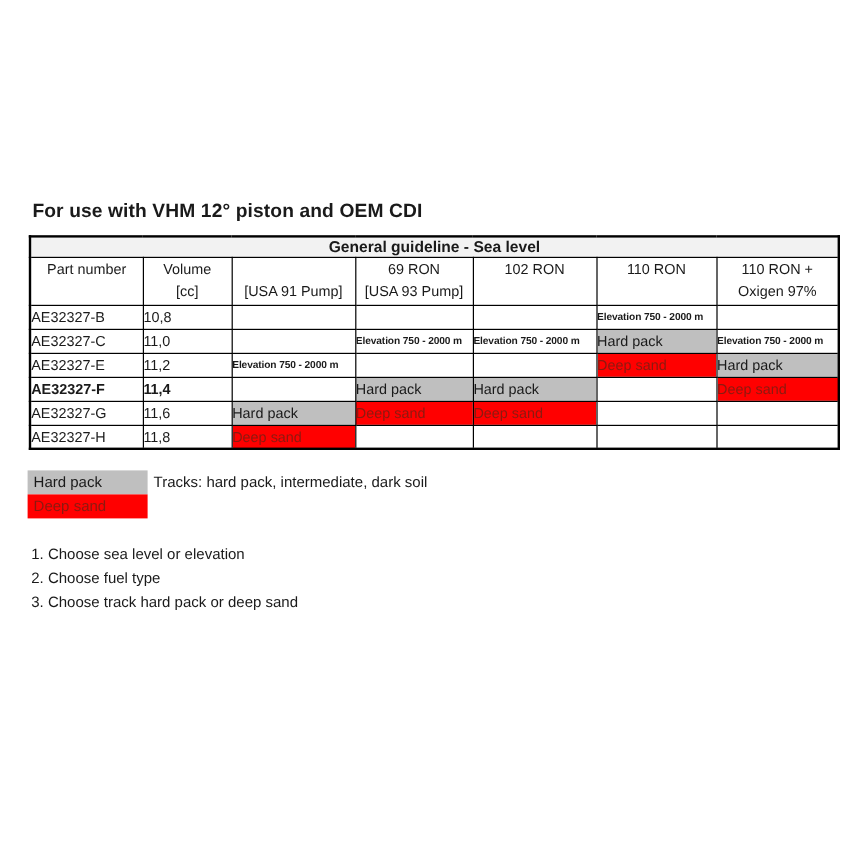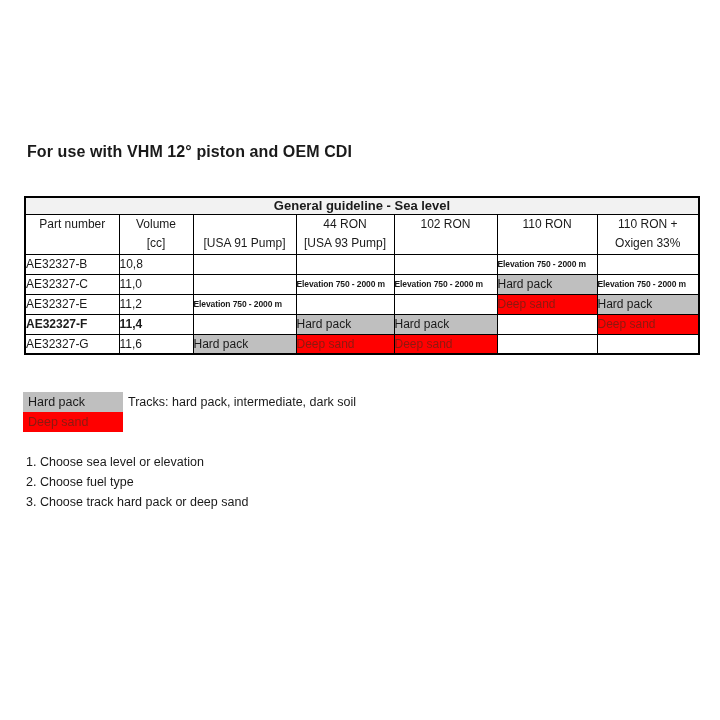--- a/index.html
+++ b/index.html
@@ -8,21 +8,21 @@
     --deep-sand-text:#8b1a10;
     --caption-bg:#f2f2f2;
     --border:#000000;
     --text:#1a1a1a;
   }
   *{margin:0;padding:0;box-sizing:border-box;}
   html,body{width:720px;height:720px;background:#ffffff;overflow:hidden;}
   body{font-family:"Liberation Sans",sans-serif;color:var(--text);position:relative;}
 
   .title{
-    position:absolute;left:27px;top:143px;
+    position:absolute;left:27px;top:168px;
     font-size:16px;font-weight:700;letter-spacing:0.1px;
   }
 
   .guide-table{
     position:absolute;left:24px;top:196px;
     border-collapse:collapse;table-layout:fixed;width:674px;
     border:2px solid var(--border);
   }
   .guide-table th,.guide-table td{
     border:1px solid var(--border);
@@ -79,34 +79,34 @@
       </th>
       <th>
         <div class="l1">Volume</div>
         <div class="l2">[cc]</div>
       </th>
       <th>
         <div class="l1"></div>
         <div class="l2">[USA 91 Pump]</div>
       </th>
       <th>
-        <div class="l1">44 RON</div>
+        <div class="l1">69 RON</div>
         <div class="l2">[USA 93 Pump]</div>
       </th>
       <th>
         <div class="l1">102 RON</div>
         <div class="l2"></div>
       </th>
       <th>
         <div class="l1">110 RON</div>
         <div class="l2"></div>
       </th>
       <th>
         <div class="l1">110 RON +</div>
-        <div class="l2">Oxigen 33%</div>
+        <div class="l2">Oxigen 97%</div>
       </th>
     </tr>
 
     <tr class="data-row" data-bold="false">
       <td>AE32327-B</td>
       <td>10,8</td>
       <td data-type="none"></td>
       <td data-type="none"></td>
       <td data-type="none"></td>
       <td data-type="elev">Elevation 750 - 2000 m</td>
@@ -141,20 +141,29 @@
     </tr>
     <tr class="data-row" data-bold="false">
       <td>AE32327-G</td>
       <td>11,6</td>
       <td data-type="hard">Hard pack</td>
       <td data-type="deep">Deep sand</td>
       <td data-type="deep">Deep sand</td>
       <td data-type="none"></td>
       <td data-type="none"></td>
     </tr>
+    <tr class="data-row" data-bold="false">
+      <td>AE32327-H</td>
+      <td>11,8</td>
+      <td data-type="deep">Deep sand</td>
+      <td data-type="none"></td>
+      <td data-type="none"></td>
+      <td data-type="none"></td>
+      <td data-type="none"></td>
+    </tr>
   </tbody>
 </table>
 
 <div class="legend">
   <div class="legend-row">
     <div class="legend-swatch" data-type="hard">Hard pack</div>
     <div class="legend-desc">Tracks: hard pack, intermediate, dark soil</div>
   </div>
   <div class="legend-row">
     <div class="legend-swatch" data-type="deep">Deep sand</div>

